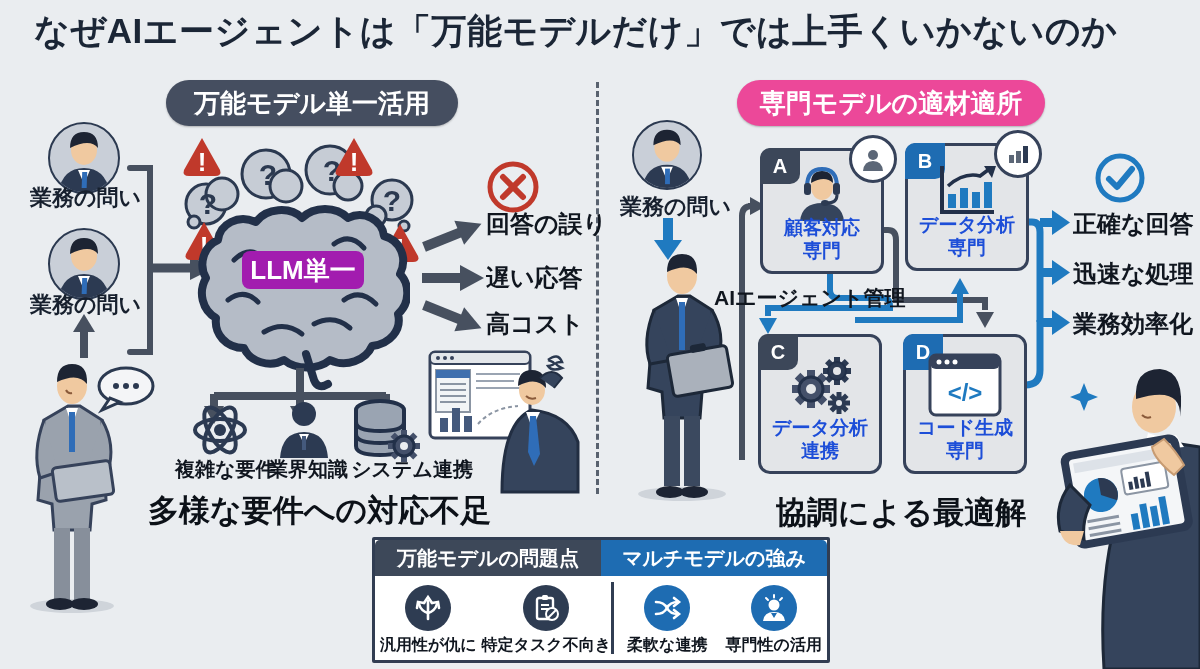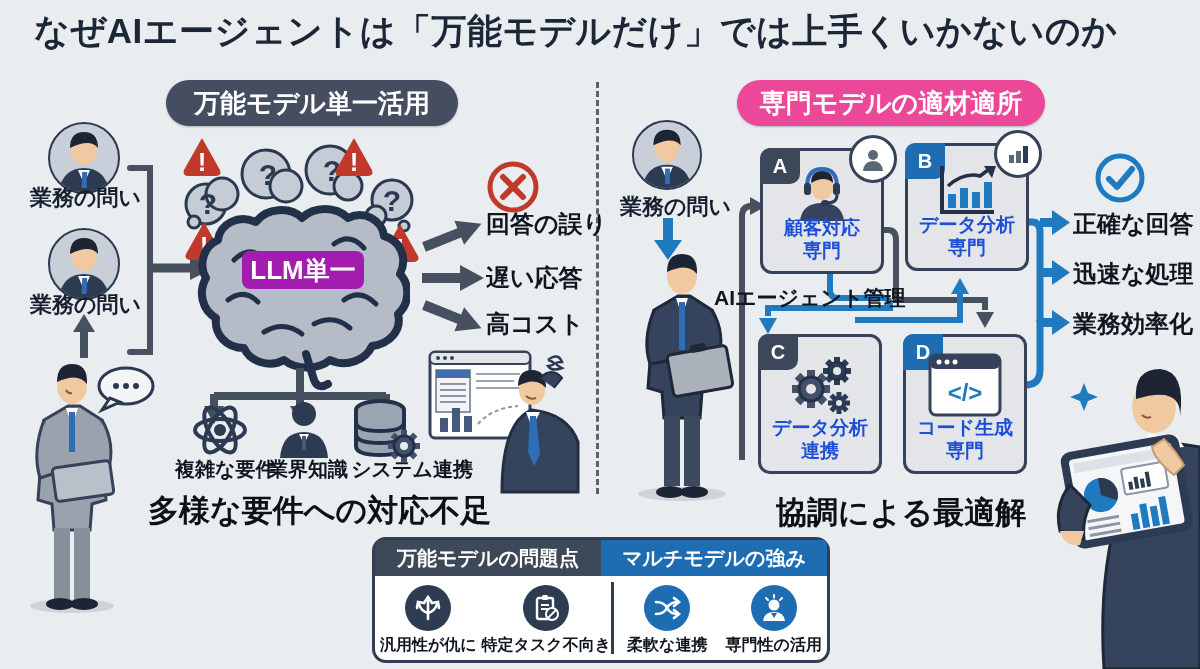--- a/index.html
+++ b/index.html
@@ -19,21 +19,21 @@
   .llm-pill{left:242px;top:251px;width:122px;height:38px;background:#a21caf;border-radius:8px;
             color:#fff;font-size:26px;font-weight:800;display:flex;align-items:center;justify-content:center;z-index:5;}
   .card{width:118px;border:3px solid #36425a;border-radius:12px;background:#e3e5e8;z-index:4;}
   .card .tab{position:absolute;left:-3px;top:-3px;width:40px;height:36px;border-radius:10px 0 10px 0;
              color:#fff;font-weight:800;font-size:20px;display:flex;align-items:center;justify-content:center;}
   .tab-dark{background:#3c4759;} .tab-blue{background:#1e6cb2;}
   .card .corner{position:absolute;right:-16px;top:-16px;width:42px;height:42px;border-radius:50%;
                 background:#fff;border:3px solid #36425a;display:flex;align-items:center;justify-content:center;}
   .card .clabel{position:absolute;left:0;right:0;bottom:8px;text-align:center;font-size:19px;font-weight:800;line-height:1.2;color:#1d4ed8;}
   .manager-label{font-size:21px;font-weight:700;color:#10161f;white-space:nowrap;z-index:6;}
-  .ftable{left:372px;top:537px;width:452px;height:120px;border:3px solid #313d52;border-radius:14px;background:#fff;z-index:8;display:flex;flex-direction:column;}
+  .ftable{left:372px;top:537px;width:452px;height:120px;border:3px solid #313d52;border-radius:2px;background:#fff;z-index:8;display:flex;flex-direction:column;}
   .fhead{display:flex;height:36px;border-radius:5px 5px 0 0;overflow:hidden;}
   .fhead>div{flex:1;display:flex;align-items:center;justify-content:center;color:#fff;font-size:20px;font-weight:800;}
   .fhead-problem{background:#3d4859;} .fhead-strength{background:#1e6cb2;}
   .fbody{flex:1;display:flex;align-items:stretch;}
   .fitem{flex:1;display:flex;flex-direction:column;align-items:center;justify-content:center;padding-top:5px;}
   .fitem .circ{width:46px;height:46px;border-radius:50%;display:flex;align-items:center;justify-content:center;}
   .circ-dark{background:#2e3c52;} .circ-blue{background:#1e6cb2;}
   .fitem .flabel{font-size:16px;font-weight:800;margin-top:4px;white-space:nowrap;color:#10161f;}
   .fdivider{width:3px;background:#313d52;margin:6px 0;}
   svg{display:block;}

